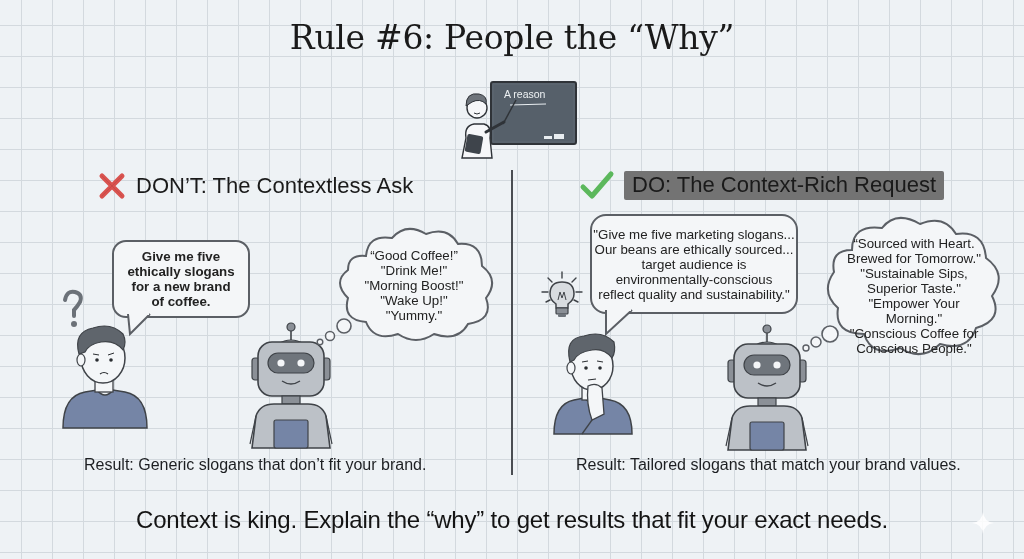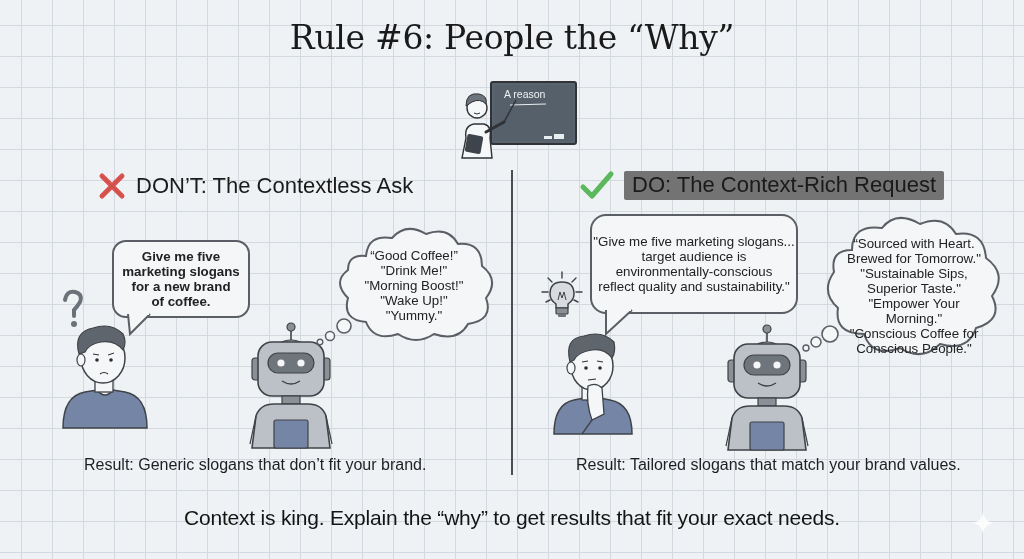--- a/index.html
+++ b/index.html
@@ -25,21 +25,21 @@
   .section-head .label-hl { background:#737373; padding:1px 8px 2px 8px; border-radius:2px; }
   .bubble {
     background:#f4f6f8; border:2px solid #5b5f65; border-radius:14px;
     font-size:13.3px; line-height:15px; text-align:center; color:#222;
     display:flex; align-items:center; justify-content:center; box-sizing:border-box;
   }
   .bubble-line { display:block; }
   .cloud-text { font-size:13.3px; line-height:15px; text-align:center; color:#222; }
   .result { font-size:16px; color:#1d1f22; }
   .footer {
-    left:0; top:506px; width:1024px; text-align:center; font-size:21px; color:#141414;
+    left:0; top:506px; width:1024px; text-align:center; font-size:24px; color:#141414;
     letter-spacing:-0.2px;
   }
   svg { overflow:visible; }
 </style>
 </head>
 <body>
 
 <div class="abs title">Rule #6: People the “Why”</div>
 
 <div class="abs" style="left:446px; top:80px; width:140px; height:80px;">
@@ -73,21 +73,21 @@
       <path d="M4 4 L24 24 M24 4 L4 24" stroke="#b94441" stroke-width="1" stroke-linecap="round" fill="none" opacity="0.5"></path>
     </svg>
   </span>
   <span>DON’T: The Contextless Ask</span>
 </div>
 
 <div class="abs" style="left:112px; top:240px; width:138px; height:80px;">
   <div class="bubble" style="width:138px; height:78px;font-weight:bold;">
     <div>
       <span class="bubble-line">Give me five</span>
-      <span class="bubble-line">marketing slogans</span>
+      <span class="bubble-line">ethically slogans</span>
       <span class="bubble-line">for a new brand</span>
       <span class="bubble-line">of coffee.</span>
     </div>
   </div>
   <svg class="abs" style="left:14px; top:74px;" width="30" height="22">
     <path d="M2 0 L4 20 L24 0" fill="#f4f6f8" stroke="#5b5f65" stroke-width="2"></path>
     <rect x="3" y="-3" width="20" height="4" fill="#f4f6f8"></rect>
   </svg>
 </div>
 
@@ -160,20 +160,21 @@
       <path d="M3 17 L12 26 L31 4" stroke="#5cb85c" stroke-width="5" fill="none" stroke-linecap="round" stroke-linejoin="round"></path>
     </svg>
   </span>
   <span class="label-hl">DO: The Context-Rich Request</span>
 </div>
 
 <div class="abs" style="left:590px; top:214px; width:208px; height:102px;">
   <div class="bubble" style="width:208px; height:100px; border-radius:16px;">
     <div>
       <span class="bubble-line">"Give me five marketing slogans...</span>
+      <span class="bubble-line">Our beans are ethically sourced...</span>
       <span class="bubble-line">target audience is</span>
       <span class="bubble-line">environmentally-conscious</span>
       <span class="bubble-line">reflect quality and sustainability."</span>
     </div>
   </div>
   <svg class="abs" style="left:12px; top:96px;" width="40" height="28">
     <path d="M4 0 L4 24 L30 0" fill="#f4f6f8" stroke="#5b5f65" stroke-width="2"></path>
     <rect x="5" y="-3" width="24" height="4" fill="#f4f6f8"></rect>
   </svg>
 </div>

